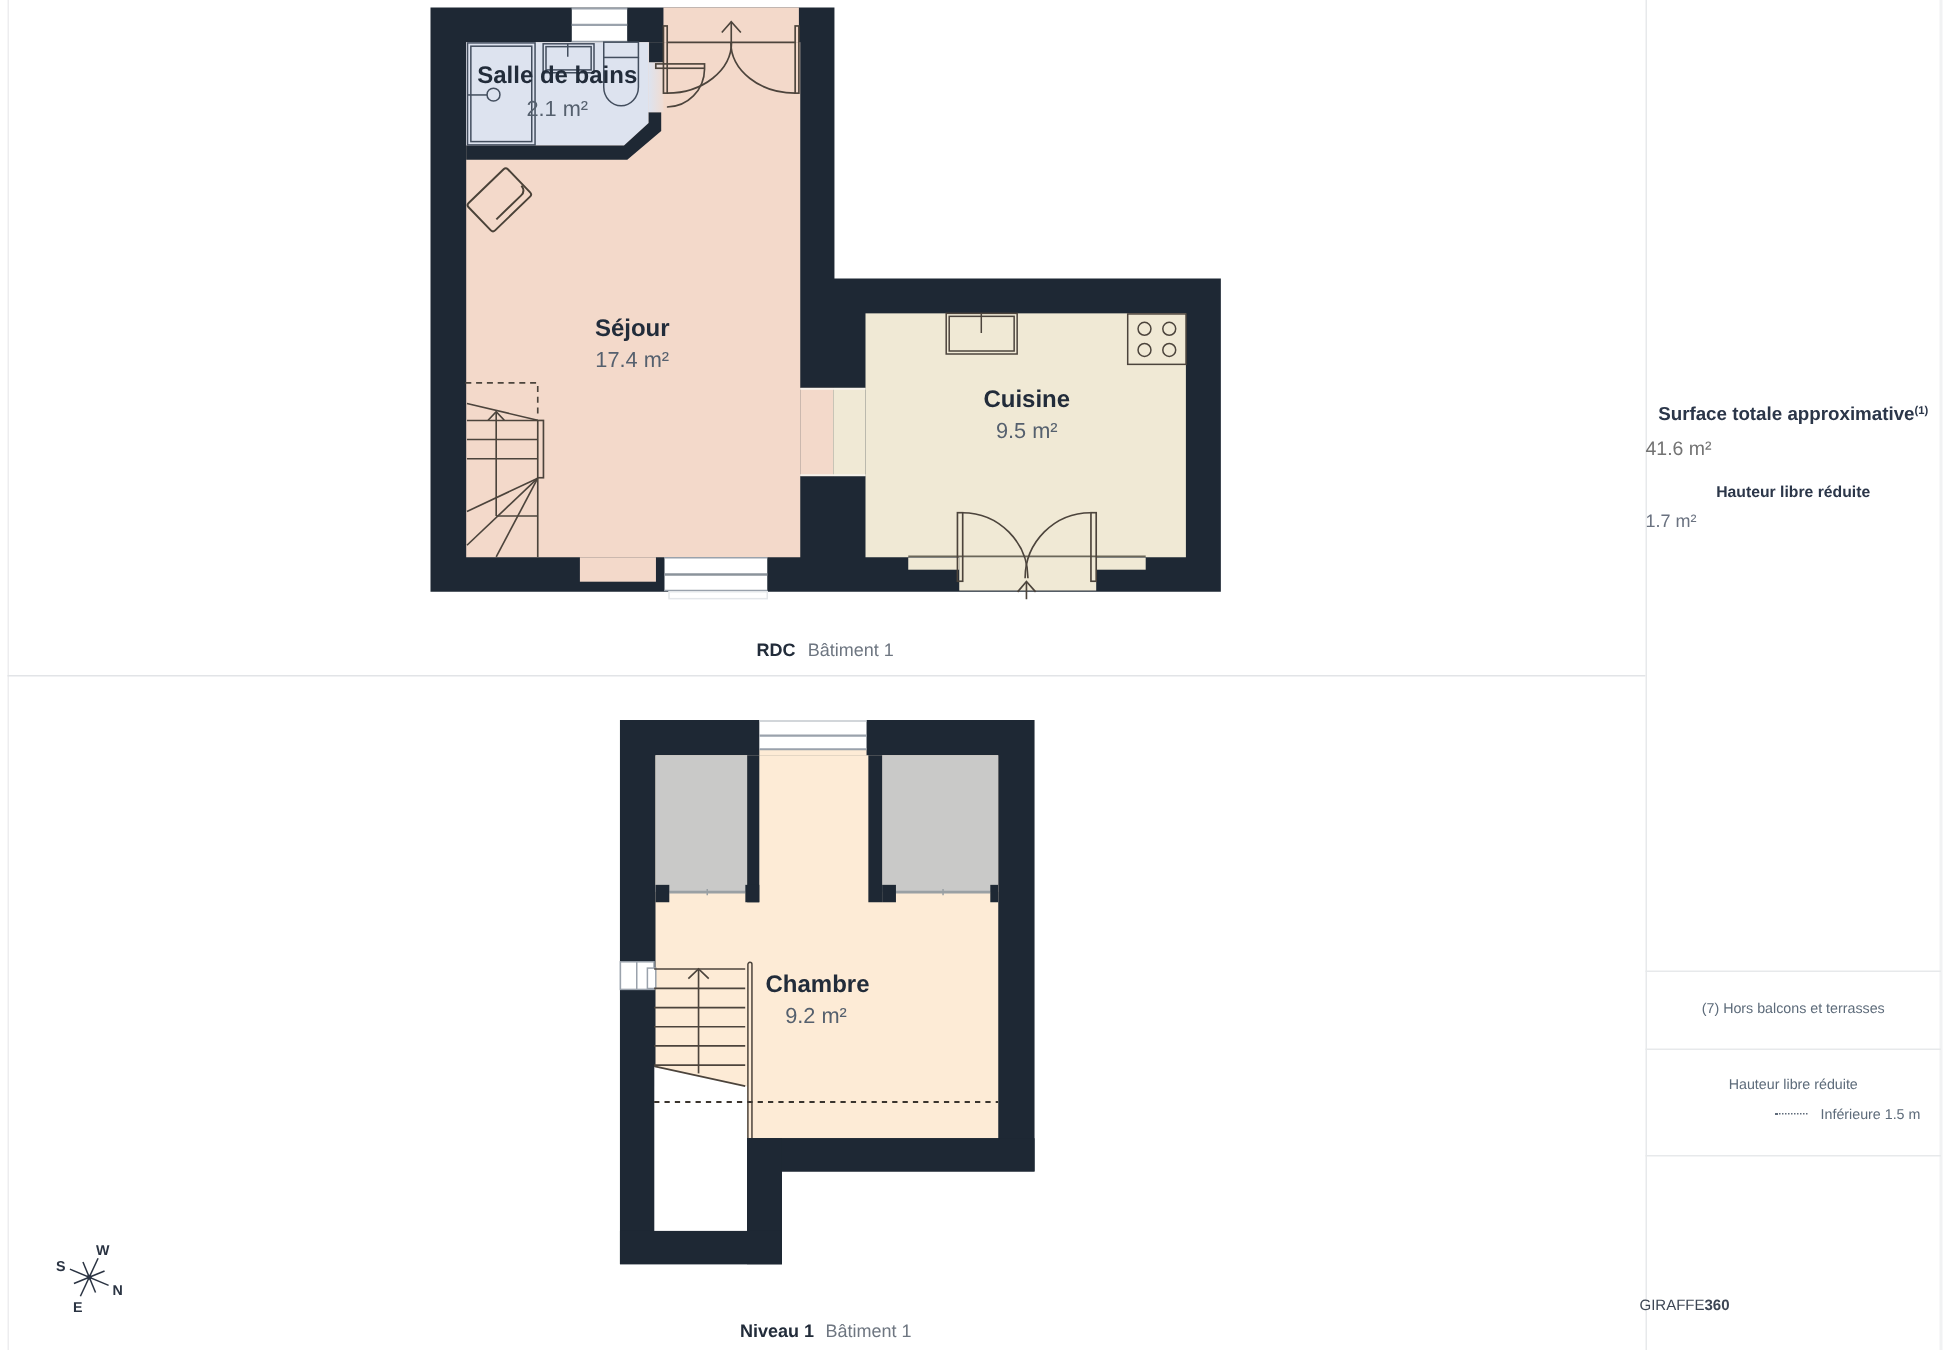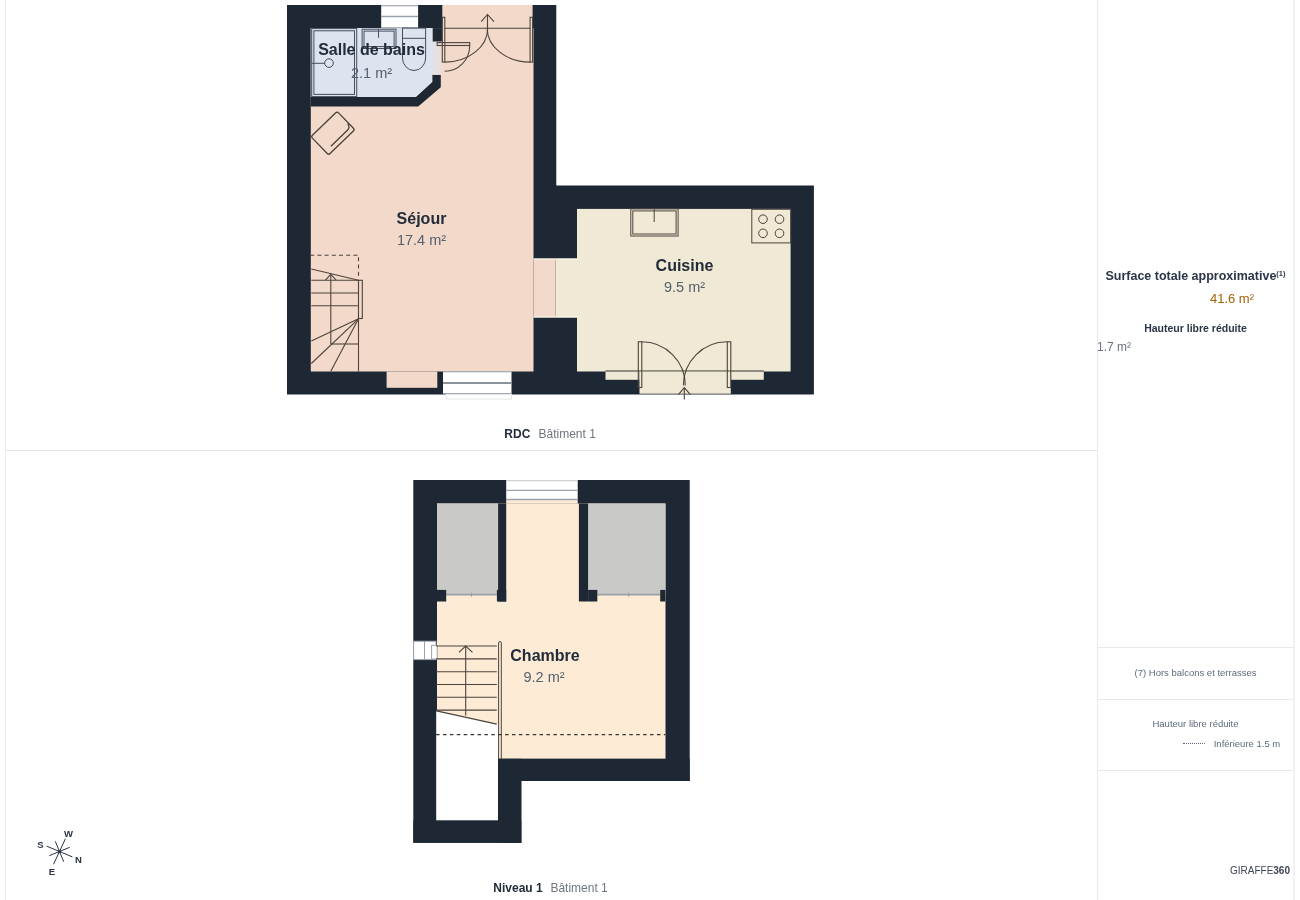--- a/index.html
+++ b/index.html
@@ -251,33 +251,33 @@
 <text x="78.5" y="863">N</text>
 <text x="51.8" y="874.5">E</text>
 </g>
 </g>
 </svg>
 
 <div class="abs" style="left:1097px;top:0;width:197px;height:900px;padding-left:31px;">
 
   <div class="abs" style="left:0;top:269px;width:197px;text-align:center;color:#2b3649;font-size:12.5px;font-weight:bold;">Surface totale approximative<span style="font-size:7.5px;vertical-align:4px;">(1)</span></div>
 
-  <div class="abs" style="left:0;top:291px;width:157px;text-align:right;color:#a16207;font-size:13px;">41.6 m²</div>
+  <div class="abs" style="left:0;top:291px;width:157px;text-align:left;color:#737373;font-size:13px;">41.6 m²</div>
 
   <div class="abs" style="left:0;top:322px;width:197px;text-align:center;color:#2b3649;font-size:10.5px;font-weight:bold;">Hauteur libre réduite</div>
 
   <div class="abs" style="left:0;top:340px;width:229px;text-align:left;color:#6a7280;font-size:12px;">1.7 m²</div>
 
   <div class="abs" style="left:0;top:647px;width:197px;height:1px;background:#e7e9eb;"></div>
 
   <div class="abs" style="left:0;top:667px;width:197px;text-align:center;color:#5d6b7a;font-size:9.5px;">(7) Hors balcons et terrasses</div>
 
   <div class="abs" style="left:0;top:699px;width:197px;height:1px;background:#e7e9eb;"></div>
 
   <div class="abs" style="left:0;top:718px;width:197px;text-align:center;color:#5d6b7a;font-size:9.5px;">Hauteur libre réduite</div>
 
   <div class="abs" style="left:0;top:738px;width:197px;text-align:center;color:#5d6b7a;font-size:9.5px;margin-left:36px;"><span style="display:inline-block;width:22px;border-top:1.6px dotted #5f6b7a;vertical-align:3px;margin-right:9px;"></span>Inférieure 1.5 m</div>
 
   <div class="abs" style="left:0;top:770px;width:197px;height:1px;background:#e7e9eb;"></div>
 
 
-  <div class="abs" style="left:-4px;top:864.5px;width:197px;text-align:right;color:#3d4654;font-size:10px;">GIRAFFE<b>360</b></div>
+  <div class="abs" style="left:-4px;top:864.5px;width:197px;text-align:left;color:#3d4654;font-size:10px;">GIRAFFE<b>360</b></div>
 </div>
 
 </body></html>

